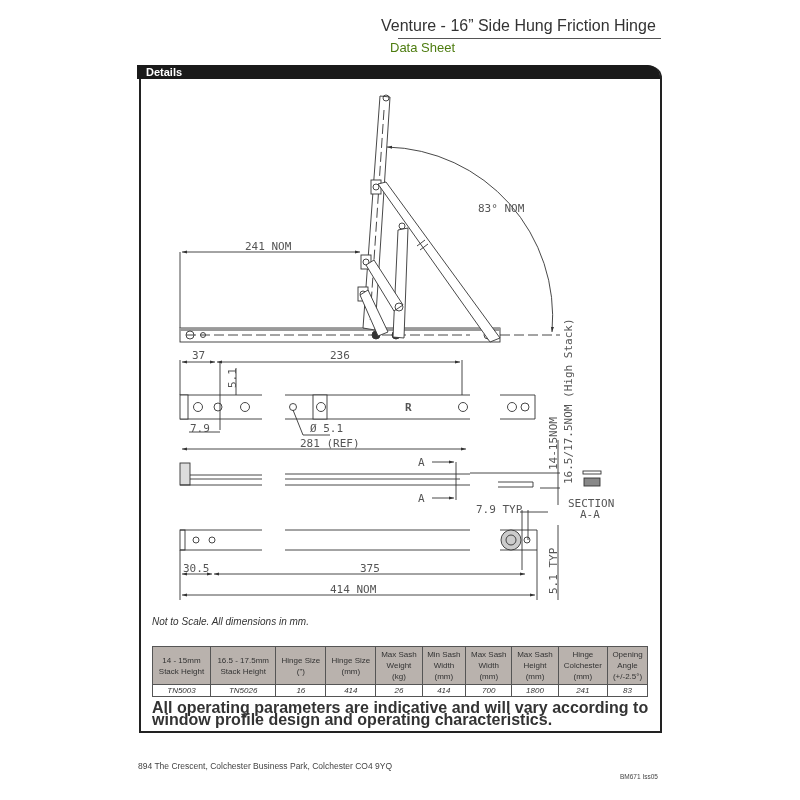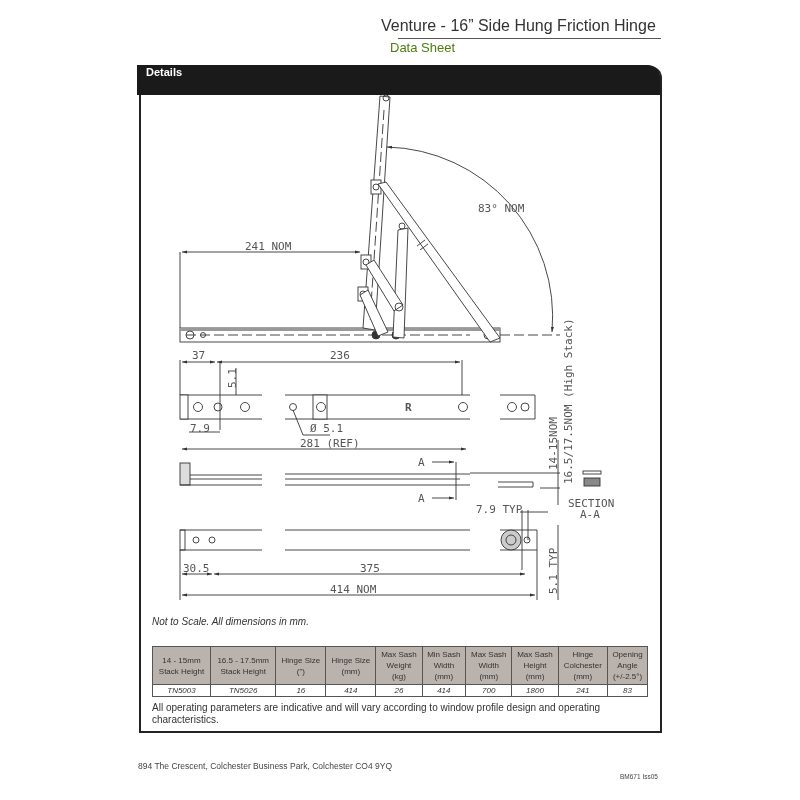--- a/index.html
+++ b/index.html
@@ -3,32 +3,32 @@
 <meta charset="utf-8">
 <style>
   html, body { margin: 0; padding: 0; background: #ffffff; }
   body { width: 800px; height: 800px; position: relative; overflow: hidden;
          font-family: "Liberation Sans", sans-serif; color: #222; }
   .title { position: absolute; left: 381px; top: 17px; font-size: 16px; color: #333; }
   .title-rule { position: absolute; left: 398px; top: 38px; width: 263px; height: 1px; background: #555; }
   .subtitle { position: absolute; left: 390px; top: 40px; font-size: 13px; color: #4d7c0f; }
   .frame { position: absolute; left: 139px; top: 66px; width: 519px; height: 665px;
            border: 2px solid #222; border-top: none; border-top-right-radius: 12px; }
-  .frame-header { position: absolute; left: 137px; top: 65px; width: 523px; height: 30px;
+  .frame-header { position: absolute; left: 137px; top: 65px; width: 523px; height: 14px;
                   background: #1a1a1a; border-top-right-radius: 12px; }
   .frame-header span { position: absolute; left: 9px; top: 0px; color: #fff; font-weight: bold; font-size: 11px; line-height: 14px; }
   .drawing { position: absolute; left: 141px; top: 80px; width: 515px; height: 530px; }
   .drawing text { font-family: "DejaVu Sans Mono", monospace; fill: #555; }
   .note { position: absolute; left: 152px; top: 616px; font-size: 10px; font-style: italic; color: #333; }
   table.spec { position: absolute; left: 152px; top: 646px; width: 496px; border-collapse: collapse;
                font-size: 8px; color: #333; }
   table.spec th { background: #b9b2ad; font-weight: normal; border: 1px solid #555; padding: 2px 1px;
                   line-height: 11px; height: 33px; text-align: center; vertical-align: middle; }
   table.spec td { background: #fff; border: 1px solid #555; text-align: center; height: 11px; padding: 0; line-height: 11px; font-style: italic; }
-  .disclaimer { position: absolute; left: 152px; top: 702px; font-size: 10px; color: #333; line-height: 12px; width: 500px; }
+  .disclaimer { position: absolute; left: 152px; top: 702px; font-size: 16px; color: #333; line-height: 12px; width: 500px; font-weight: bold; }
   .footer { position: absolute; left: 138px; top: 761px; font-size: 8.5px; color: #444; line-height: 11px; }
   .footer-code { position: absolute; left: 620px; top: 773px; font-size: 6.5px; color: #444; }
 </style>
 </head>
 <body>
 
 <div class="title">Venture - 16” Side Hung Friction Hinge</div>
 <div class="title-rule"></div>
 <div class="subtitle">Data Sheet</div>
 

